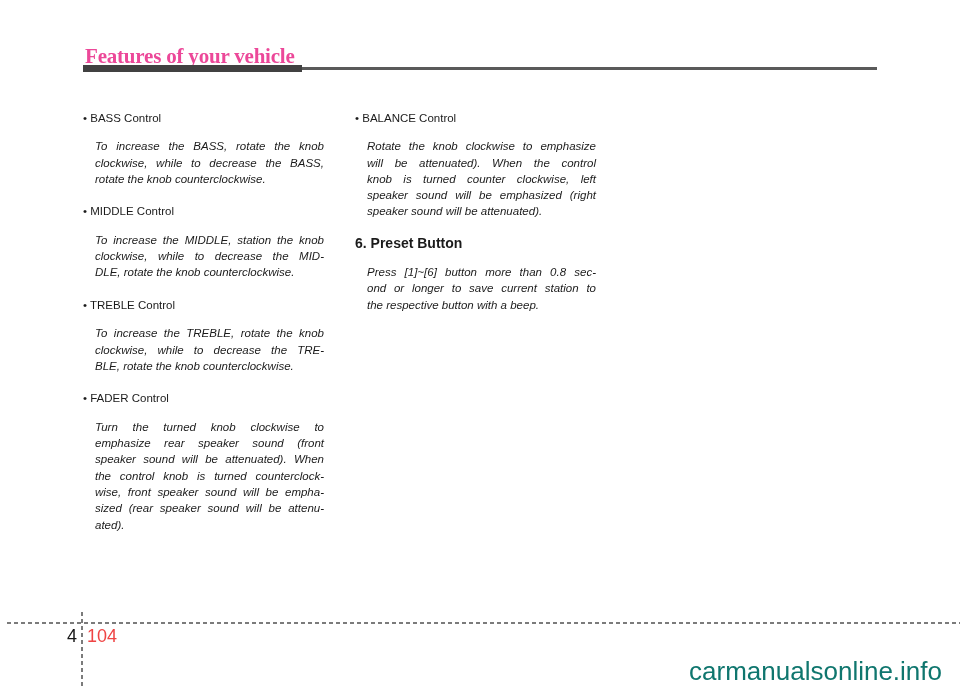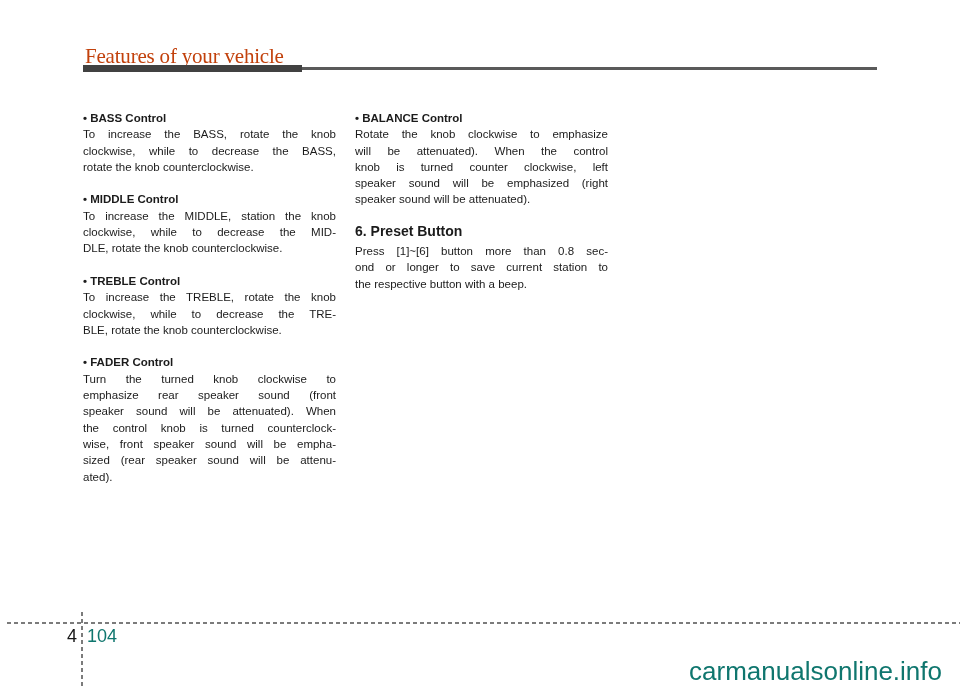--- a/index.html
+++ b/index.html
@@ -9,48 +9,49 @@
     background: #ffffff;
     overflow: hidden;
     font-family: "Liberation Sans", sans-serif;
   }
 
   
   .page-header-title {
     position: absolute; left: 85px; top: 44px;
     font-family: "Liberation Serif", serif;
     font-size: 21px; letter-spacing: -0.2px;
-    color: #c2410c;
+    color: #ec4899;
     white-space: nowrap;
+    font-weight: bold;
   }
   .rule-thick {
     position: absolute; left: 83px; top: 65px;
     width: 219px; height: 7px; background: #414141;
   }
   .rule-thin {
     position: absolute; left: 302px; top: 67px;
     width: 575px; height: 3px; background: #5a5a5a;
   }
 
   
   .text-col {
     position: absolute; top: 110px; width: 253px;
     font-size: 11.5px; line-height: 16.3px;
     color: #1b1b1b;
   }
   .col-left  { left: 83px; }
   .col-right { left: 355px; }
 
   .section + .section { margin-top: 16.3px; }
-  .para { margin: 0; }
+  .para { margin: 12px; font-style: italic; }
   .line { min-height: 16.3px; }
   
   .jl { text-align: justify; text-align-last: justify; }
 
-  .sec-heading { white-space: nowrap; font-weight: bold; }
+  .sec-heading { white-space: nowrap; }
   .sec-heading-numbered {
     font-weight: bold; font-size: 14px; line-height: 18px;
     margin: -2px 0 3px 0; white-space: nowrap;
   }
 
   
   .footer-rule {
     position: absolute; left: 7px; top: 622px;
     width: 953px; height: 2px;
     background: repeating-linear-gradient(90deg, #7b7b7b 0 4px, transparent 4px 7px);
@@ -60,21 +61,21 @@
     width: 2px; height: 77px;
     background: repeating-linear-gradient(180deg, #7b7b7b 0 4px, transparent 4px 7px);
   }
   .chapter-number {
     position: absolute; left: 54px; top: 626px;
     width: 23px; text-align: right;
     font-size: 18px; color: #161616;
   }
   .page-number {
     position: absolute; left: 87px; top: 626px;
-    font-size: 18px; color: #0f766e;
+    font-size: 18px; color: #ef4444;
   }
   .watermark {
     position: absolute; right: 18px; top: 656px;
     font-size: 26px; color: #0f766e;
     white-space: nowrap;
   }
 </style>
 </head>
 <body>
 

